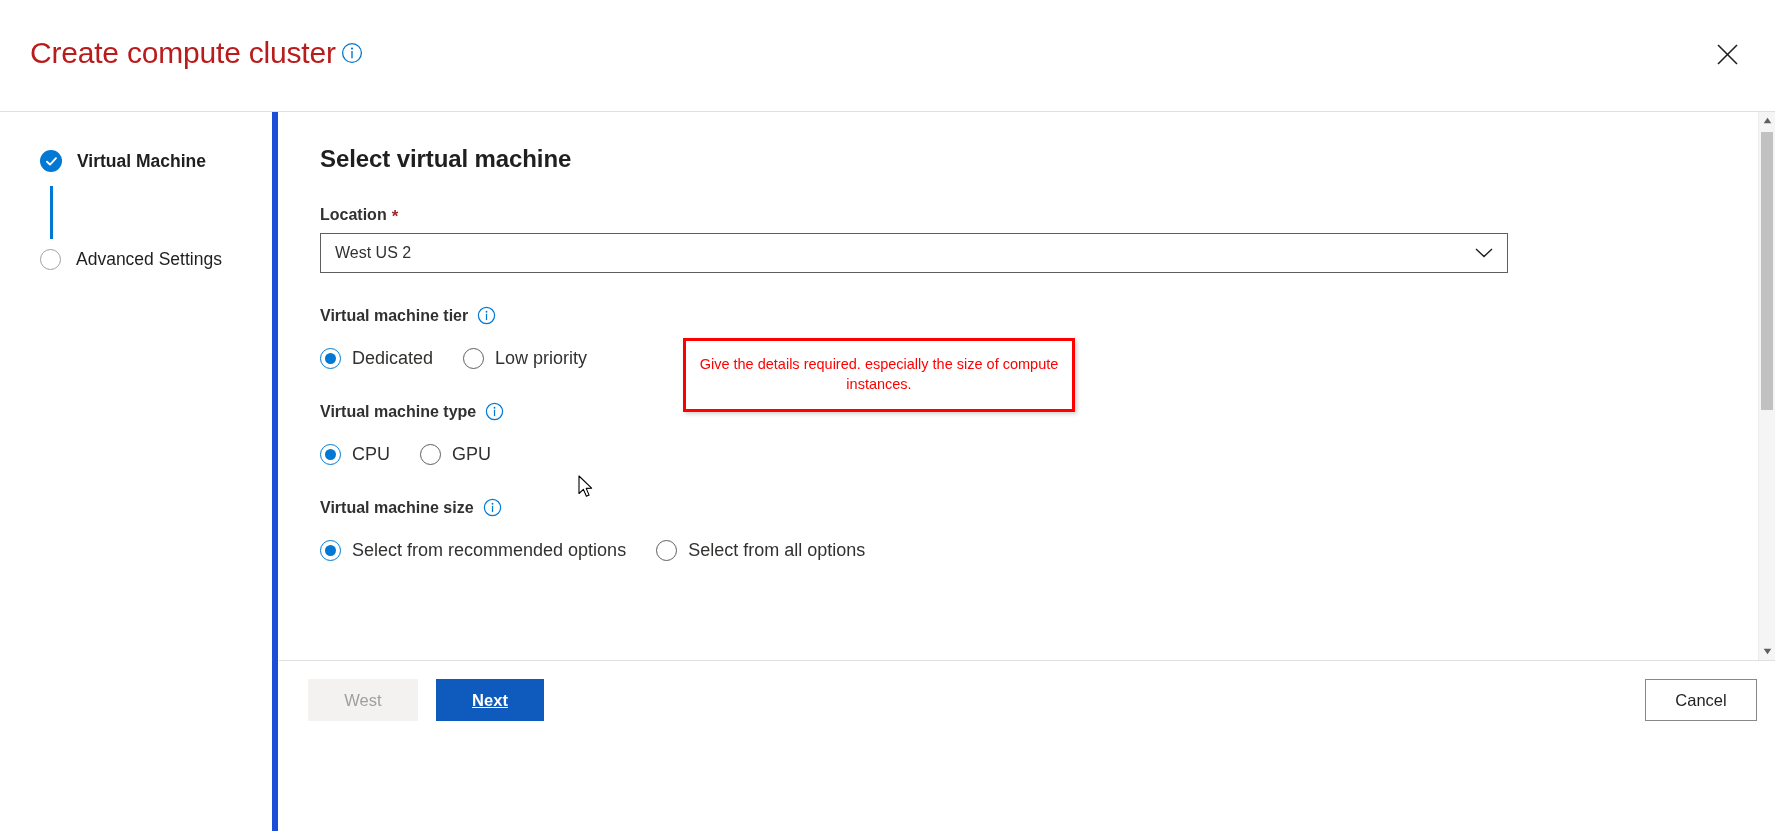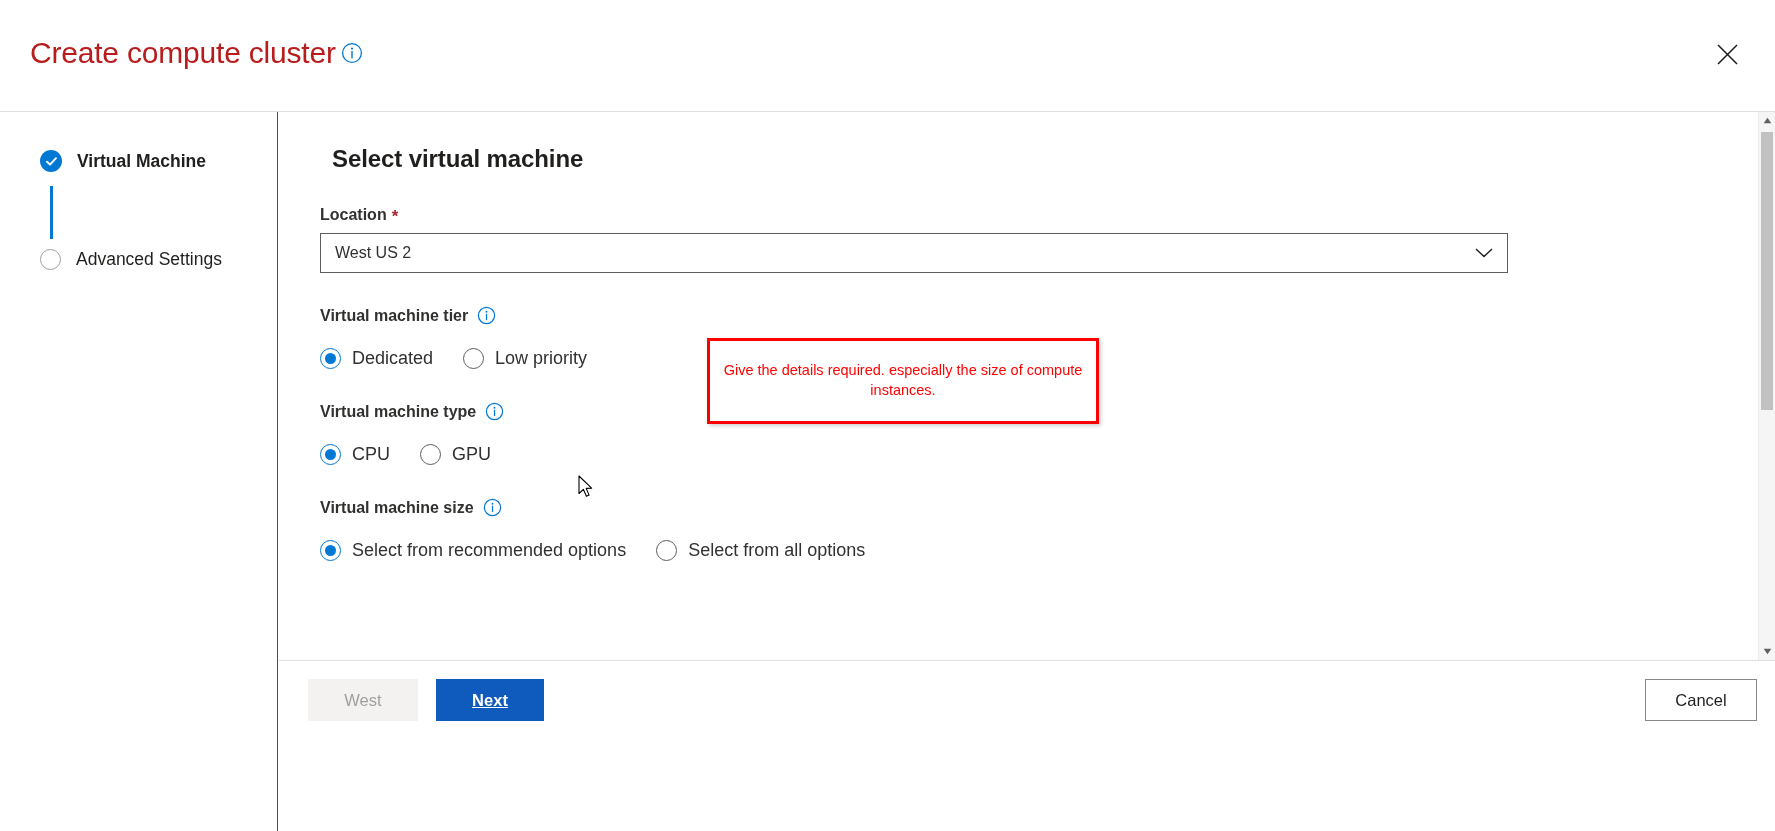--- a/index.html
+++ b/index.html
@@ -63,21 +63,21 @@
   }
 
   
   .sidebar {
     position: absolute;
     left: 0;
     top: 112px;
     width: 278px;
     height: 719px;
     background: #ffffff;
-    border-right: 1px solid #1d4ed8;
+    border-right: 6px solid #1d4ed8;
   }
   .step {
     position: absolute;
     left: 40px;
     display: flex;
     align-items: center;
     cursor: pointer;
     white-space: nowrap;
   }
   .step-vm { top: 38px; }
@@ -137,21 +137,20 @@
     left: 41px;
     top: 0;
     width: 1220px;
   }
   .page-title {
     margin-top: 33px;
     font-size: 24px;
     font-weight: 600;
     color: #201f1e;
     letter-spacing: -0.1px;
-    margin-left: 12px;
   }
   .page-sub {
     margin-top: 9px;
     font-size: 16px;
     font-weight: 400;
     color: #323130;
   }
 
   .field-label {
     margin-top: 33px;
@@ -238,29 +237,28 @@
     color: #323130;
     white-space: nowrap;
   }
 
   
   .annotation {
     position: absolute;
     left: 683px;
     top: 338px;
     width: 392px;
-    height: 86px;
+    height: 74px;
     border: 3px solid #ff0000;
     background: #ffffff;
     display: flex;
     align-items: center;
     justify-content: center;
     box-shadow: 2px 2px 4px rgba(0,0,0,0.18);
     z-index: 40;
-    margin-left: 24px;
   }
   .annotation-text {
     color: #ff0000;
     font-size: 14.5px;
     line-height: 1.35;
     text-align: center;
     padding: 0 10px;
   }
 
   

